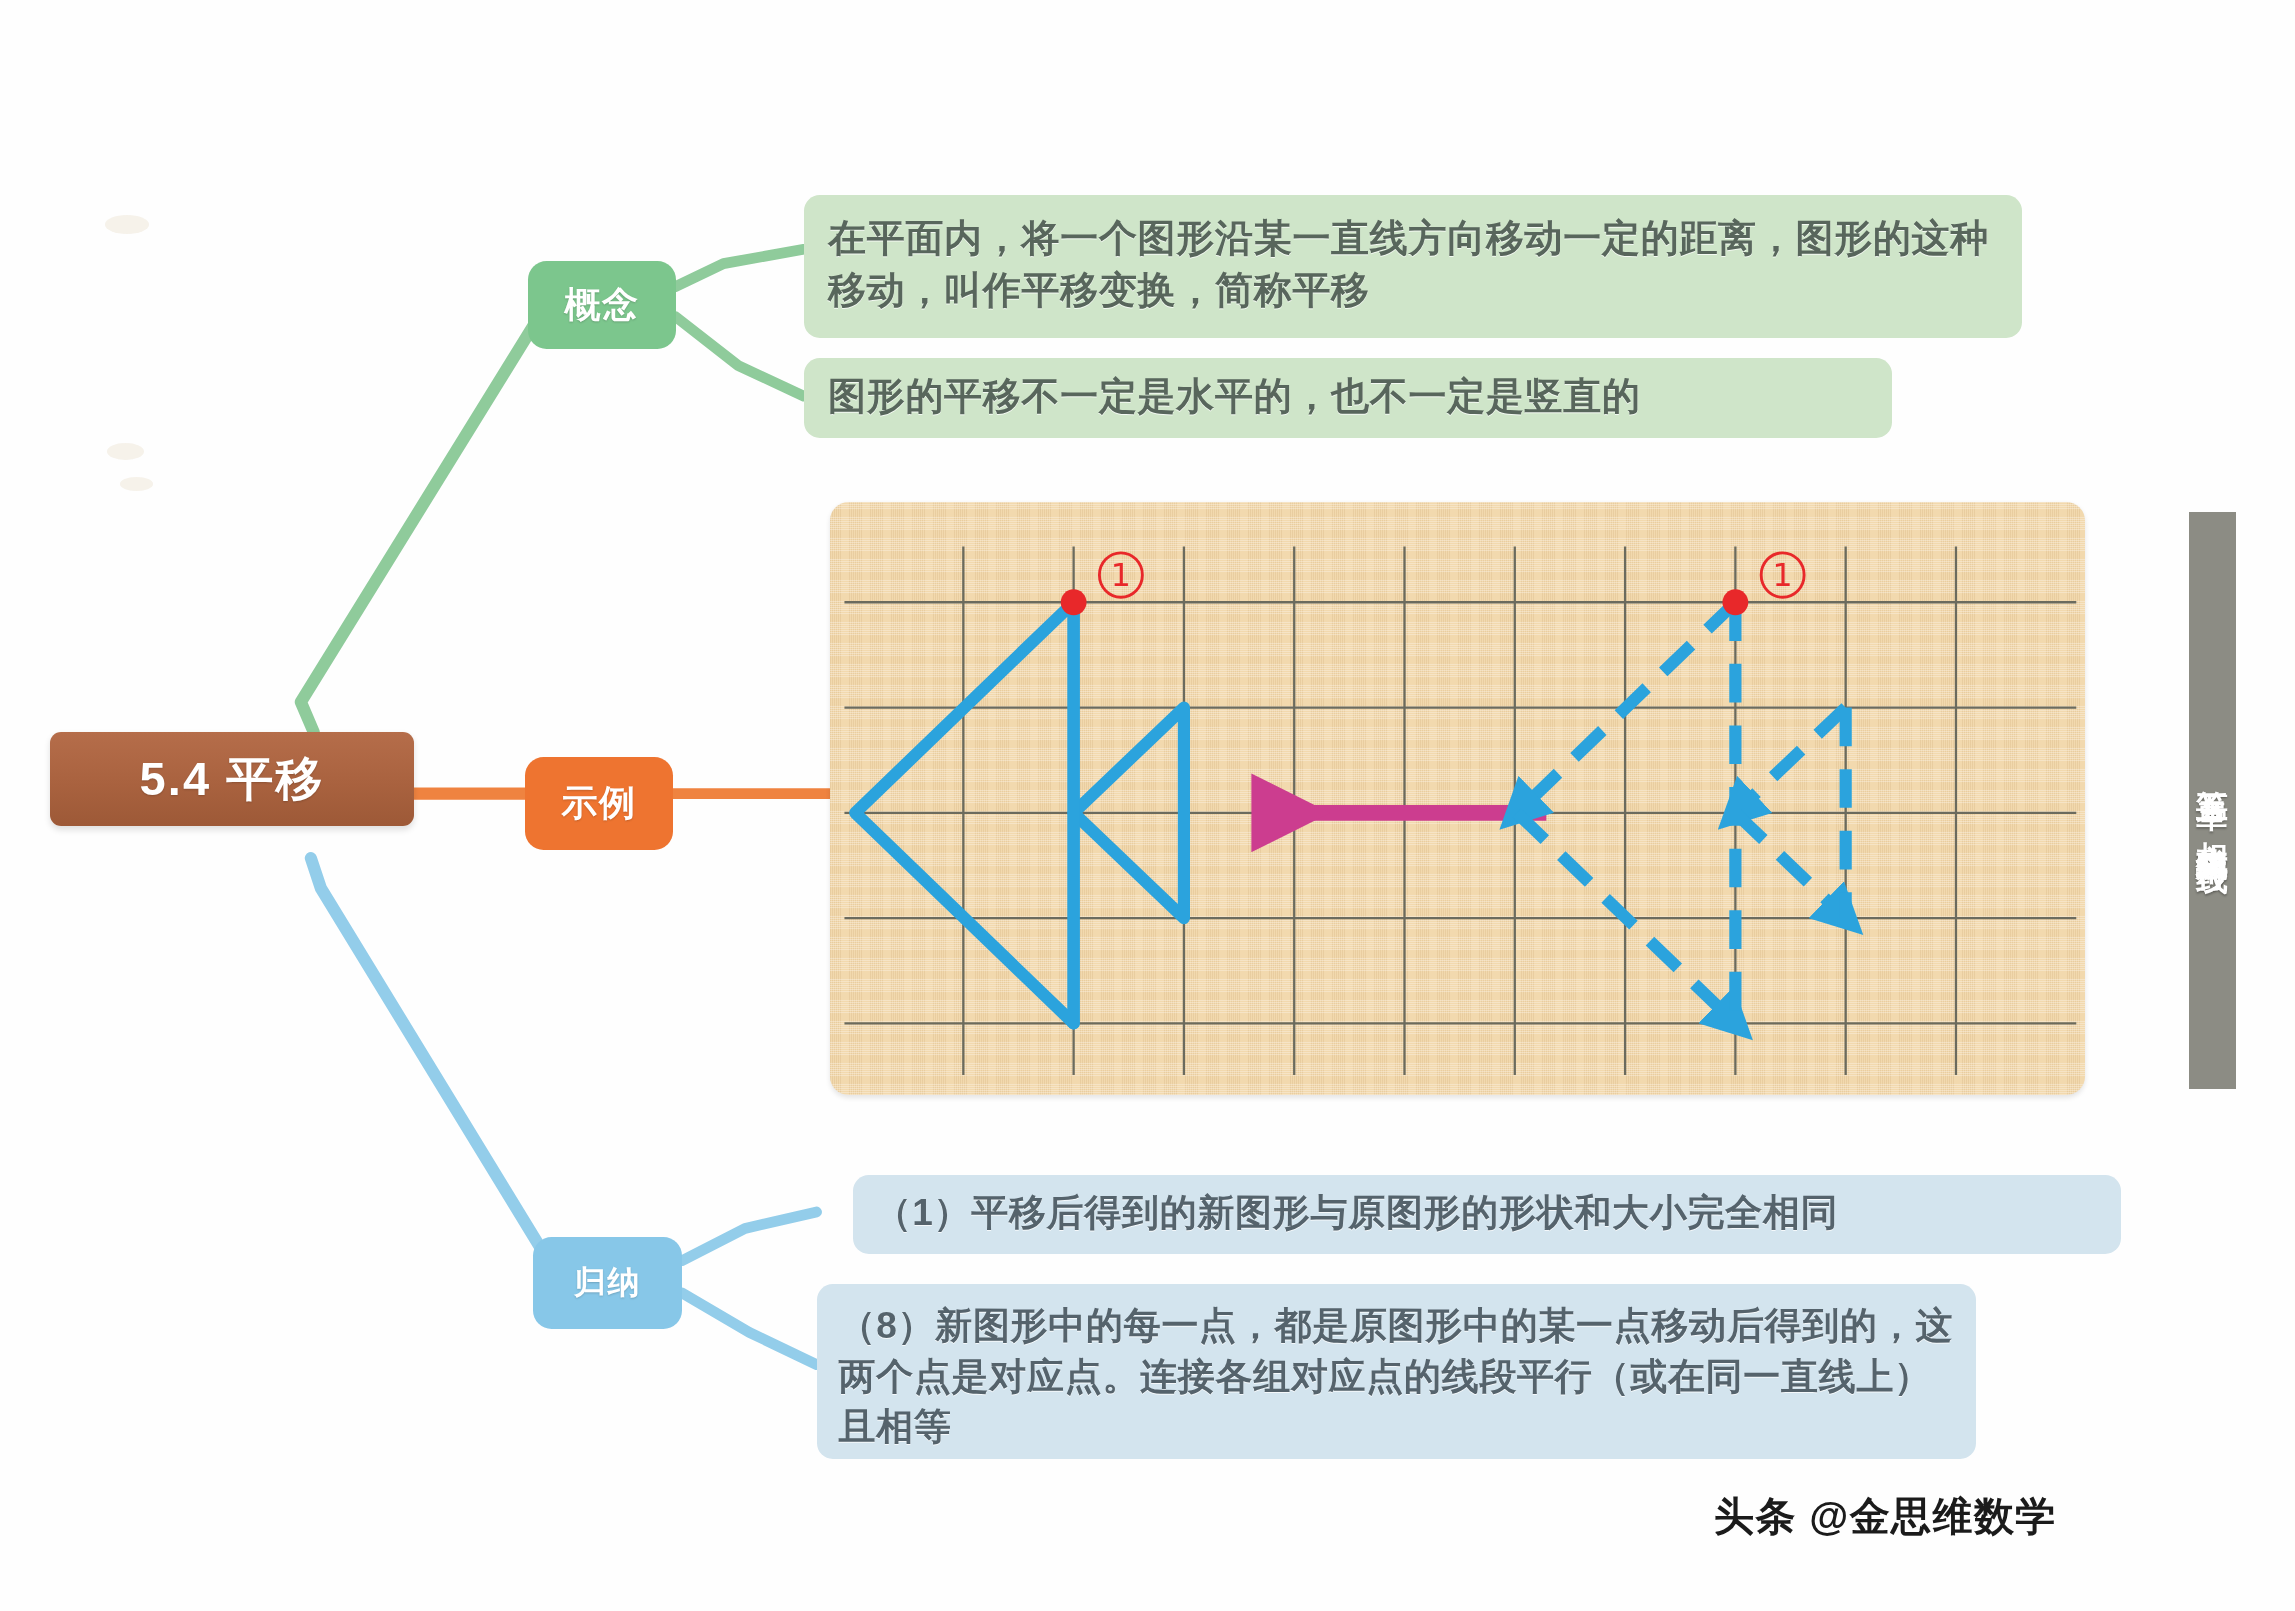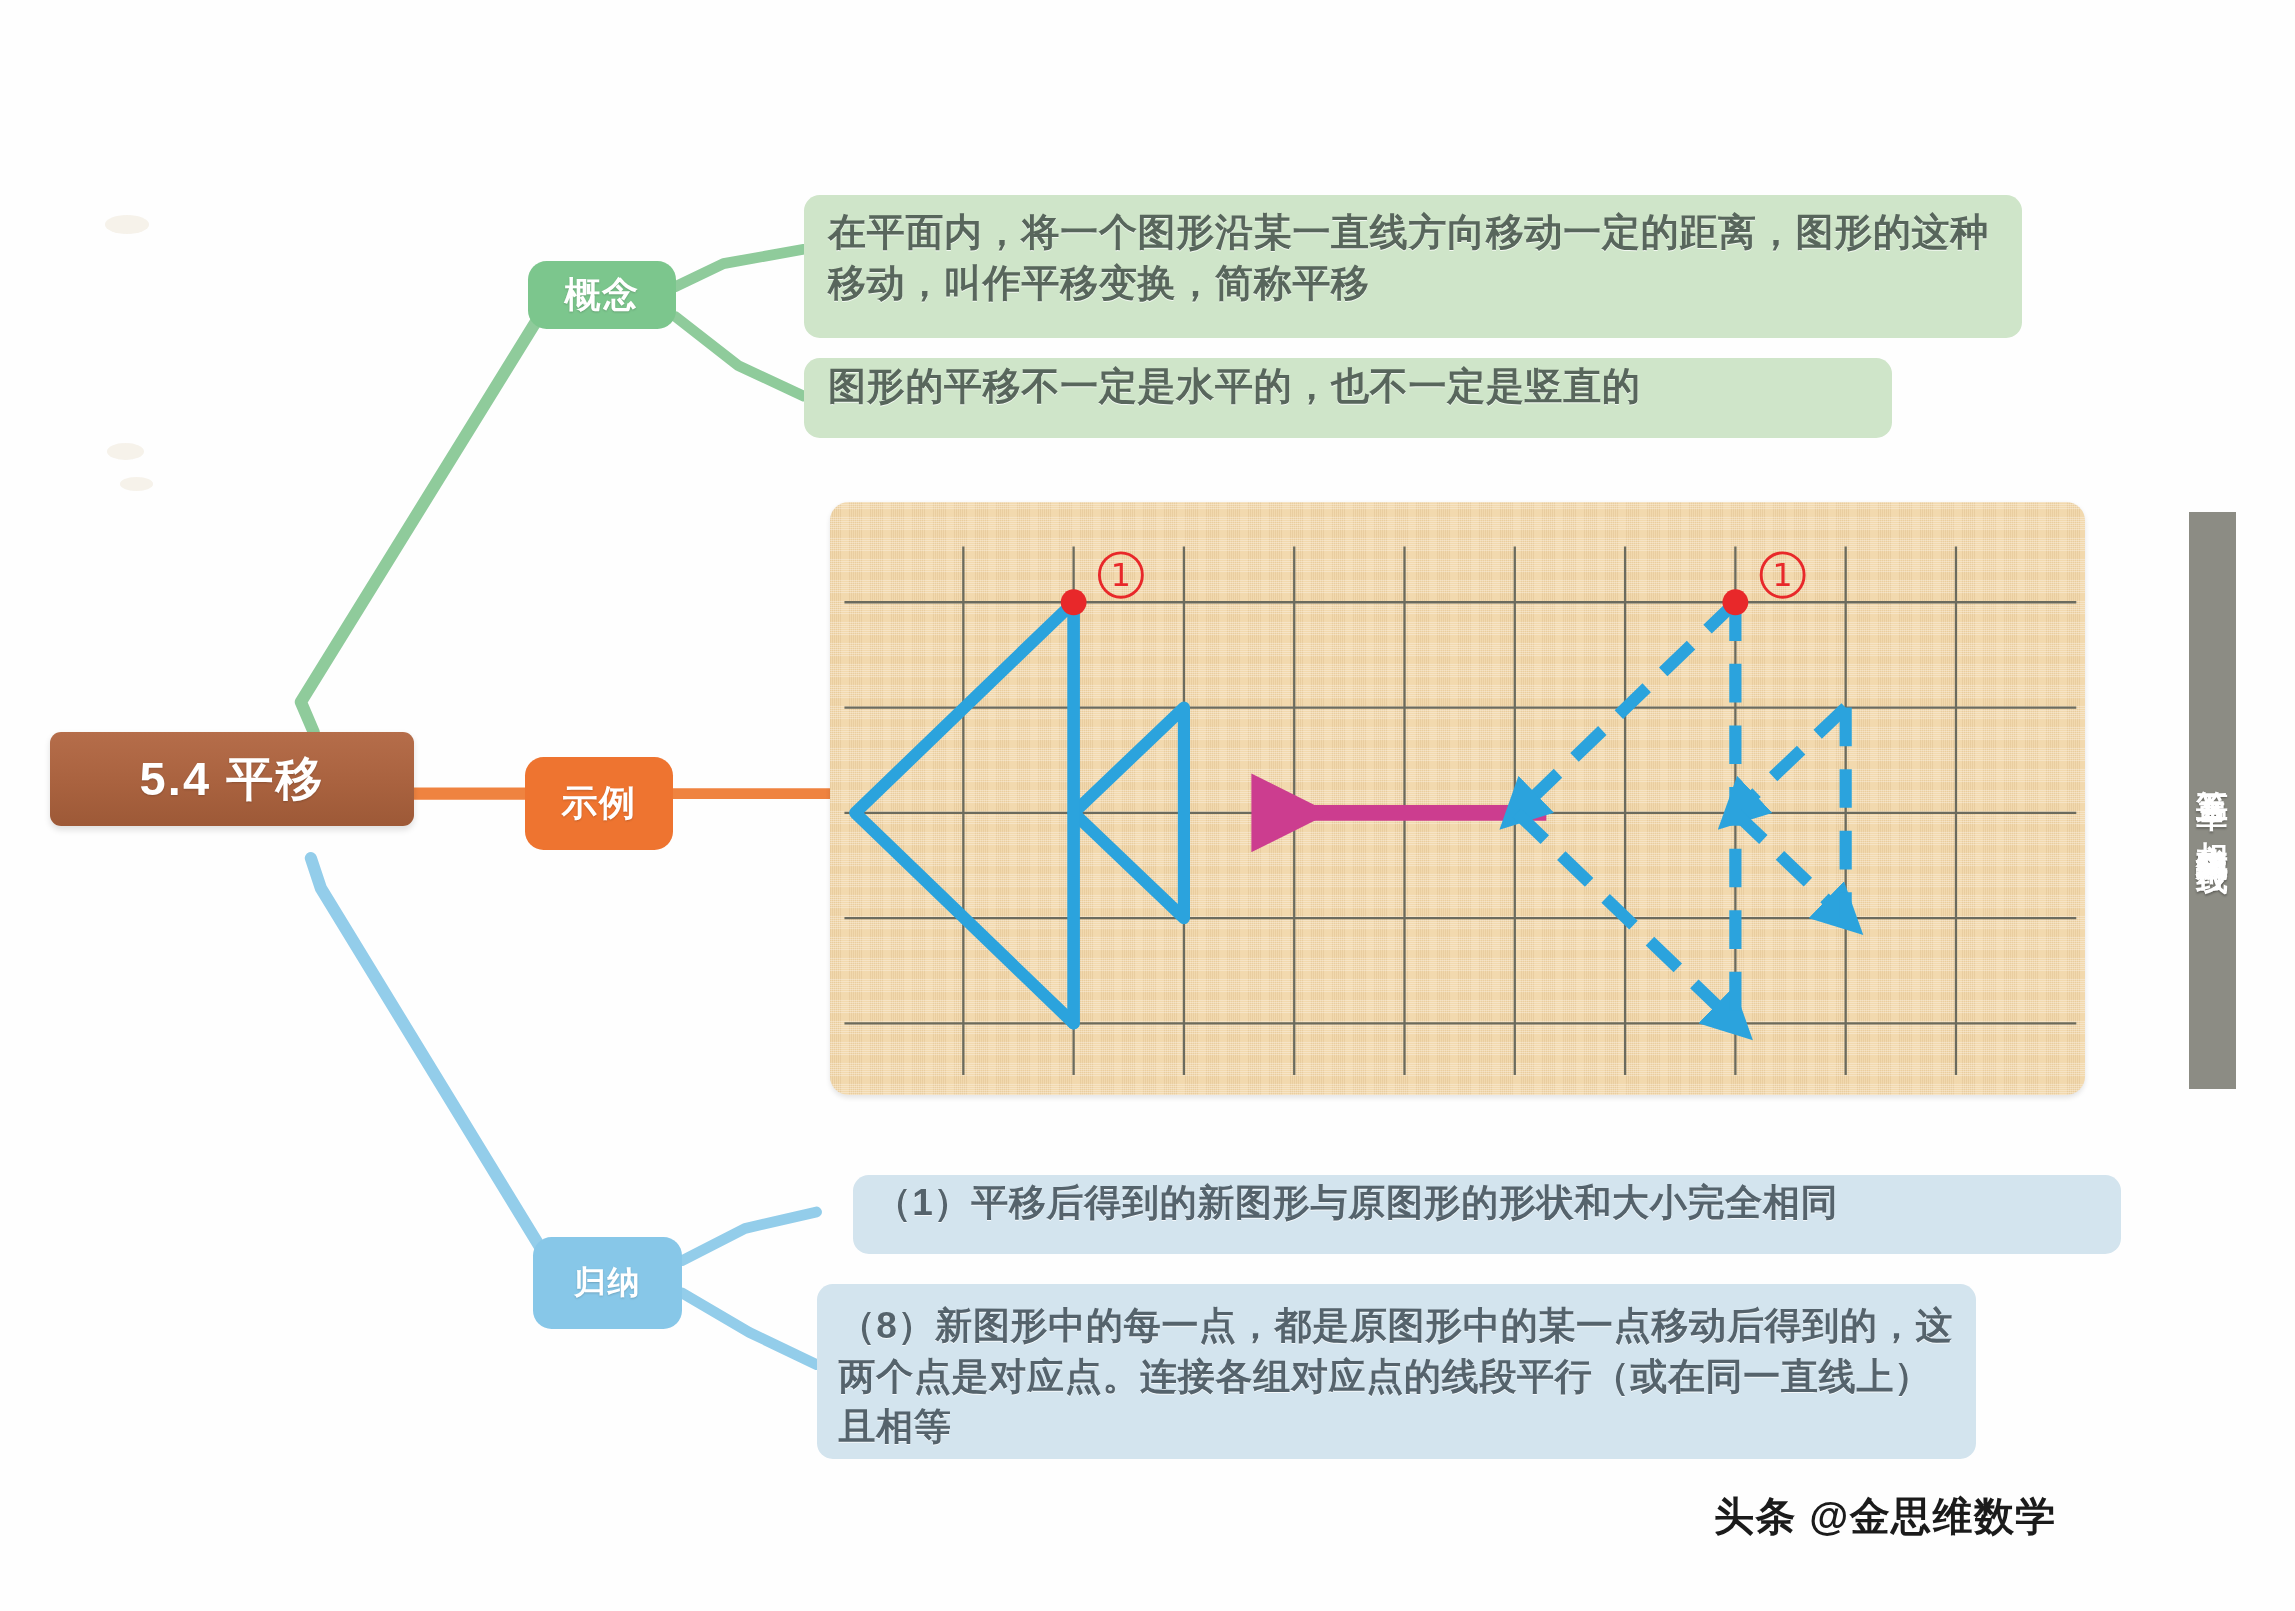--- a/index.html
+++ b/index.html
@@ -30,41 +30,41 @@
   #root-node {
     left: 50px; top: 732px; width: 364px; height: 94px;
     background: linear-gradient(180deg,#b56d4a 0%, #a9623f 55%, #9d5937 100%);
     border-radius: 11px;
     font-size: 47px; letter-spacing: 2.1px;
     box-shadow: 0 3.6px 6.4px rgba(0,0,0,0.12);
   }
 
   
   #branch-concept {
-    left: 528px; top: 261px; width: 148px; height: 68px;
+    left: 528px; top: 261px; width: 148px; height: 88px;
     background: #7cc68d; font-size: 36px;
   }
   #branch-example {
     left: 525px; top: 757px; width: 148px; height: 93px;
     background: #ee7430; font-size: 36px;
   }
   #branch-summary {
     left: 533px; top: 1237px; width: 149px; height: 92px;
     background: #87c7e8; font-size: 32px;
   }
 
   
   .card {
     position: absolute;
     border-radius: 15.8px;
     color: #4c5b58;
     font-weight: 700;
     line-height: 1.36;
     letter-spacing: 0.7px;
-    display: flex; 
+    display: flex; align-items: center;
     text-shadow: 0 0.7px 0 rgba(255,255,255,0.75);
   }
   .card.green { background: #cfe5c9; color: #58665c; }
   .card.blue  { background: #d3e4ee; color: #55636c; }
 
   #card-concept-1 {
     left: 804px; top: 195px; width: 1218px; height: 143px;
     padding: 11.5px 21.5px 14.3px 24px; font-size: 38px;
   }
   #card-concept-2 {

